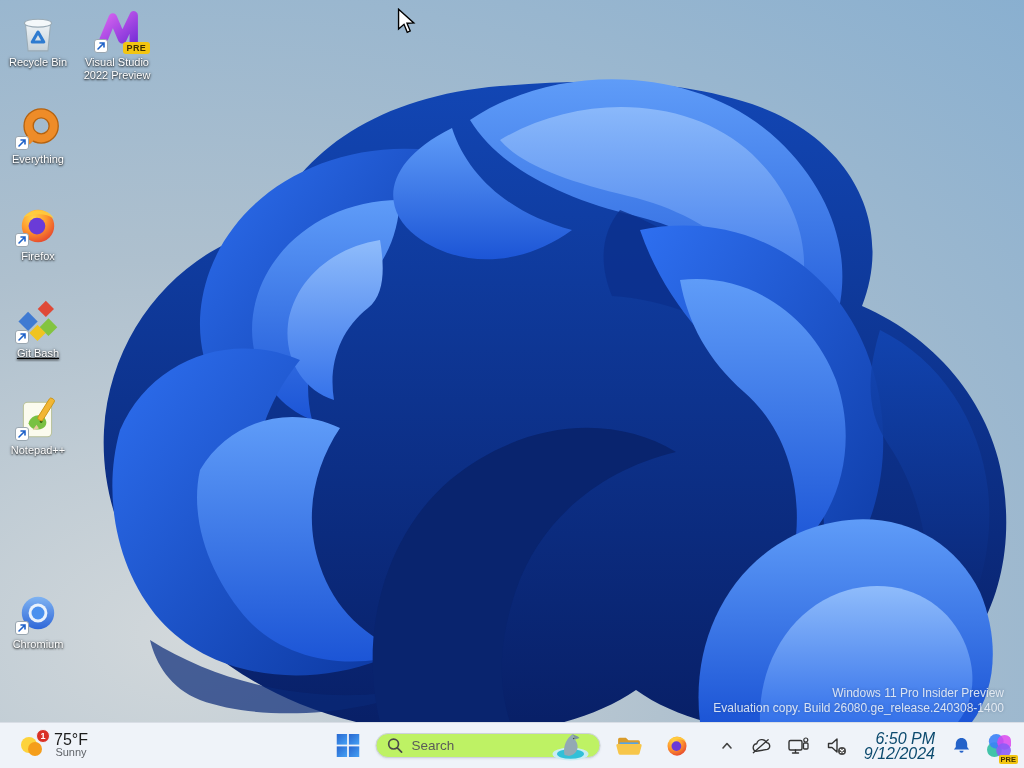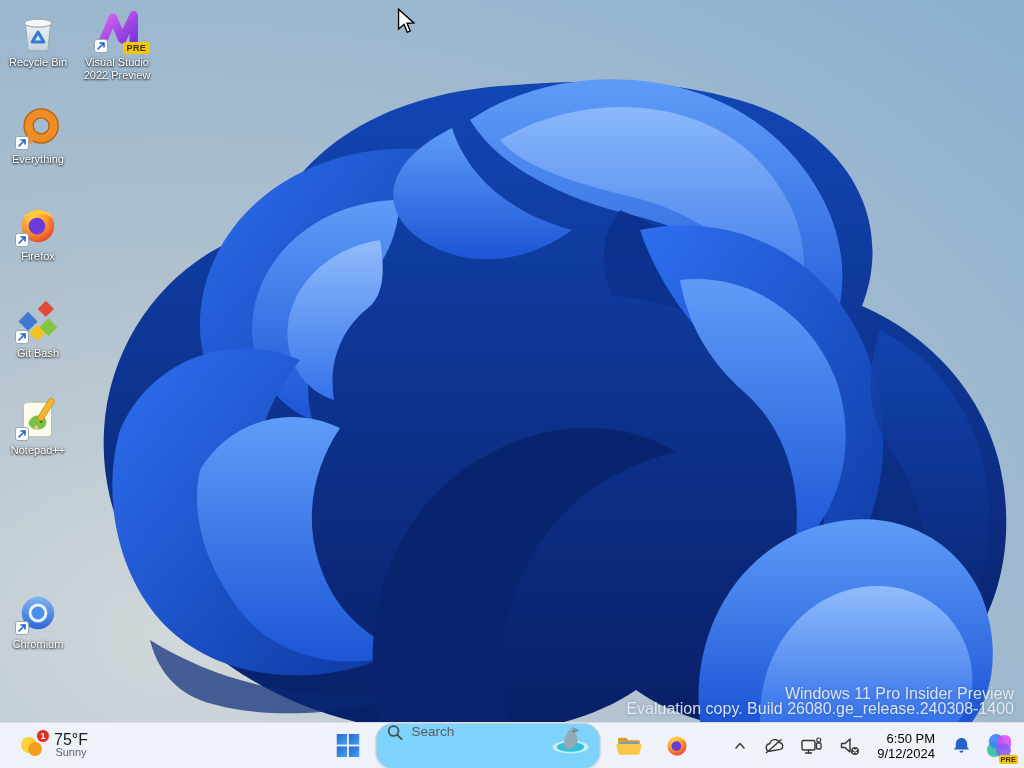--- a/index.html
+++ b/index.html
@@ -12,48 +12,48 @@
   .wall { position:absolute; inset:0; width:100%; height:100%; display:block; }
 
   .dicon { position:absolute; width:76px; display:flex; flex-direction:column; align-items:center; gap:2px; cursor:default; }
   .dicon-img { position:relative; width:46px; height:46px; }
   .dicon-img svg { width:46px; height:46px; display:block; }
   .lnk { position:absolute; left:0; bottom:1px; width:14px; height:14px; background:#fff; border:1px solid #9aa7b1; border-radius:3px; display:flex; align-items:center; justify-content:center; }
   .lnk svg { width:10px; height:10px; }
   .pre-badge { position:absolute; right:-10px; bottom:0; background:#f2c511; color:#3f3000; font-size:9px; font-weight:bold; padding:1px 4px; border-radius:3px; letter-spacing:.3px; }
   .dicon-label { max-width:80px; font-size:11px; line-height:13px; color:#ffffff; text-align:center; text-shadow:0 1px 2px rgba(0,0,0,.85), 0 0 3px rgba(0,0,0,.5); }
 
-  .watermark { position:absolute; right:10px; bottom:6px; text-align:right; font-size:16px; line-height:15px; color:rgba(238,243,248,.88); text-shadow:0 0 3px rgba(30,50,90,.35);margin-left:8px; }
+  .watermark { position:absolute; right:20px; bottom:6px; text-align:right; font-size:12px; line-height:15px; color:rgba(238,243,248,.88); text-shadow:0 0 3px rgba(30,50,90,.35);margin-left:8px; }
 
   .cursor { position:absolute; left:395px; top:8px; width:22px; height:26px; pointer-events:none; }
 
   
   .taskbar { position:absolute; left:0; right:0; bottom:0; height:46px; background:#eff3f9; border-top:1px solid #d9dee6; display:flex; align-items:center; padding:0 8px; }
 
   .widget { display:flex; align-items:center; gap:8px; padding:3px 10px; border-radius:6px; }
   .sunwrap { position:relative; width:28px; height:28px; }
   .sunwrap svg { width:28px; height:28px; }
   .wbadge { position:absolute; top:-3px; right:-4px; width:14px; height:14px; background:#d93025; border:1.5px solid #eff3f9; border-radius:50%; color:#fff; font-size:9px; font-weight:bold; display:flex; align-items:center; justify-content:center; }
   .wtext { display:flex; flex-direction:column; line-height:13px; }
   .wtemp { font-size:16px; color:#1c1c1c; }
   .wcond { font-size:11px; color:#5f6368;text-align:center; }
 
   .tb-center { position:absolute; left:50%; top:0; height:100%; transform:translateX(-50%); display:flex; align-items:center; gap:8px; }
   .tb-btn { width:40px; height:40px; border:none; background:transparent; border-radius:6px; display:flex; align-items:center; justify-content:center; cursor:pointer; }
   .tb-btn svg { display:block; }
 
-  .searchbox { position:relative; width:225px; height:46px; background:#7dd3fc; border:1px solid #cdd2da; border-radius:17px; display:flex; align-items:flex-start; padding:0 10px; box-shadow:0 1px 2px rgba(80,90,110,.12); }
+  .searchbox { position:relative; width:225px; height:25px; background:#bef264; border:1px solid #cdd2da; border-radius:17px; display:flex; align-items:center; padding:0 10px; box-shadow:0 1px 2px rgba(80,90,110,.12); }
   .searchbox svg.mag { width:17px; height:17px; flex:0 0 auto; }
   .searchbox input { flex:1; min-width:0; border:none; outline:none; background:transparent; font-size:13.5px; color:#3c3c3c; padding:0 8px; font-family:"Liberation Sans", sans-serif; }
   .searchbox input::placeholder { color:#5a5a5a; opacity:1; }
   .dolphin { width:46px; height:30px; flex:0 0 auto; margin-right:-4px; }
 
   .tray { margin-left:auto; display:flex; align-items:center; gap:6px; }
   .tray-btn { border:none; background:transparent; border-radius:5px; padding:5px 5px; display:flex; align-items:center; justify-content:center; cursor:pointer; }
-  .clock { text-align:right; font-size:13px; line-height:15px; color:#000000; padding:2px 6px; border-radius:5px; }
+  .clock { text-align:right; font-size:16px; line-height:15px; color:#0c4a6e; padding:2px 6px; border-radius:5px;font-style:italic; }
   .copilot { position:relative; width:34px; height:34px; display:flex; align-items:center; justify-content:center; }
   .copilot .pre { position:absolute; right:-2px; bottom:-1px; background:#f2c511; color:#3f3000; font-size:7.5px; font-weight:bold; padding:0px 2px; border-radius:2px; }
 </style>
 </head>
 <body>
 
 <div class="screen">
 
   <div class="desktop">
 
@@ -178,21 +178,21 @@
         </svg>
         <span class="lnk">
             <svg viewBox="0 0 10 10">
               <path d="M2 8 L8 2 M4 2 h4 v4" stroke="#1f62c9" stroke-width="1.6" fill="none" stroke-linecap="round"></path>
             </svg>
           </span>
       </div>
       <div class="dicon-label">Firefox</div>
     </div>
 
-    <div class="dicon" style="left:0px; top:299px;">
+    <div class="dicon" style="left:0px; top:299px;text-decoration:underline;">
       <div class="dicon-img">
         <svg viewBox="0 0 44 44">
           <rect x="24" y="4" width="11" height="11" fill="#df4937" transform="rotate(45 29.5 9.5)"></rect>
           <rect x="6" y="15" width="13" height="13" fill="#3f7ad2" transform="rotate(45 12.5 21.5)"></rect>
           <rect x="26" y="21" width="12" height="12" fill="#83c440" transform="rotate(45 32 27)"></rect>
           <rect x="16" y="27" width="11" height="11" fill="#f0c420" transform="rotate(45 21.5 32.5)"></rect>
         </svg>
         <span class="lnk">
             <svg viewBox="0 0 10 10">
               <path d="M2 8 L8 2 M4 2 h4 v4" stroke="#1f62c9" stroke-width="1.6" fill="none" stroke-linecap="round"></path>

